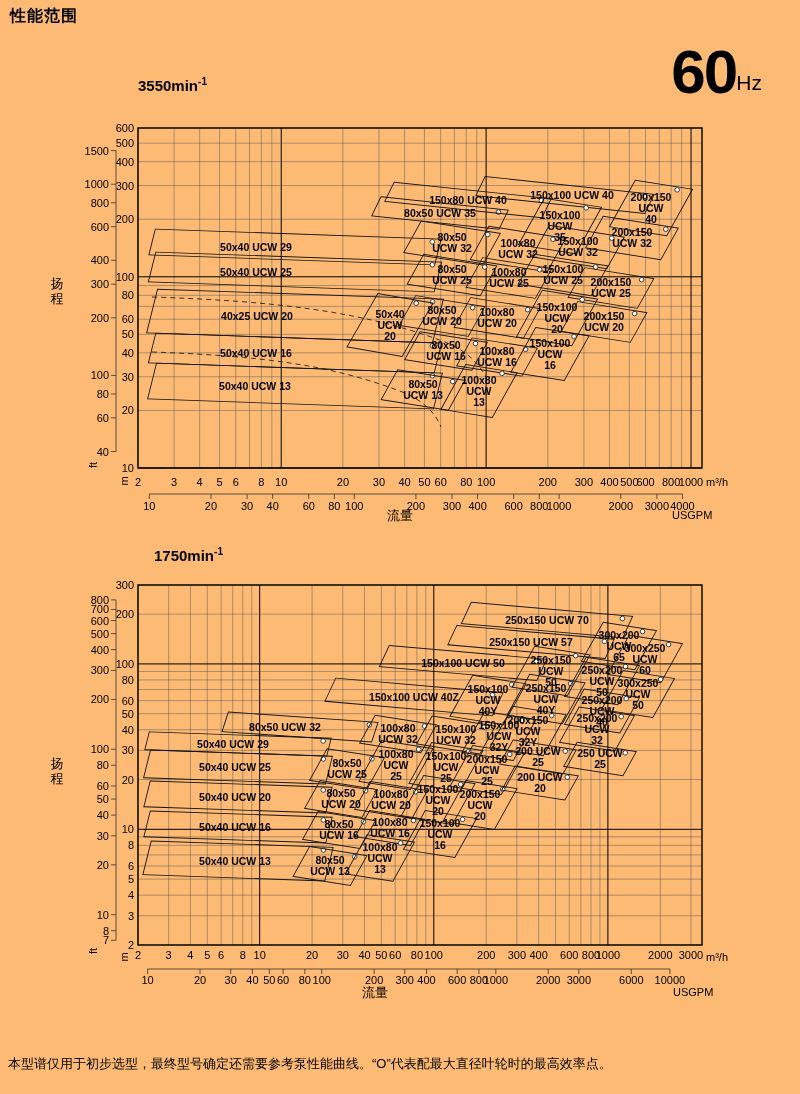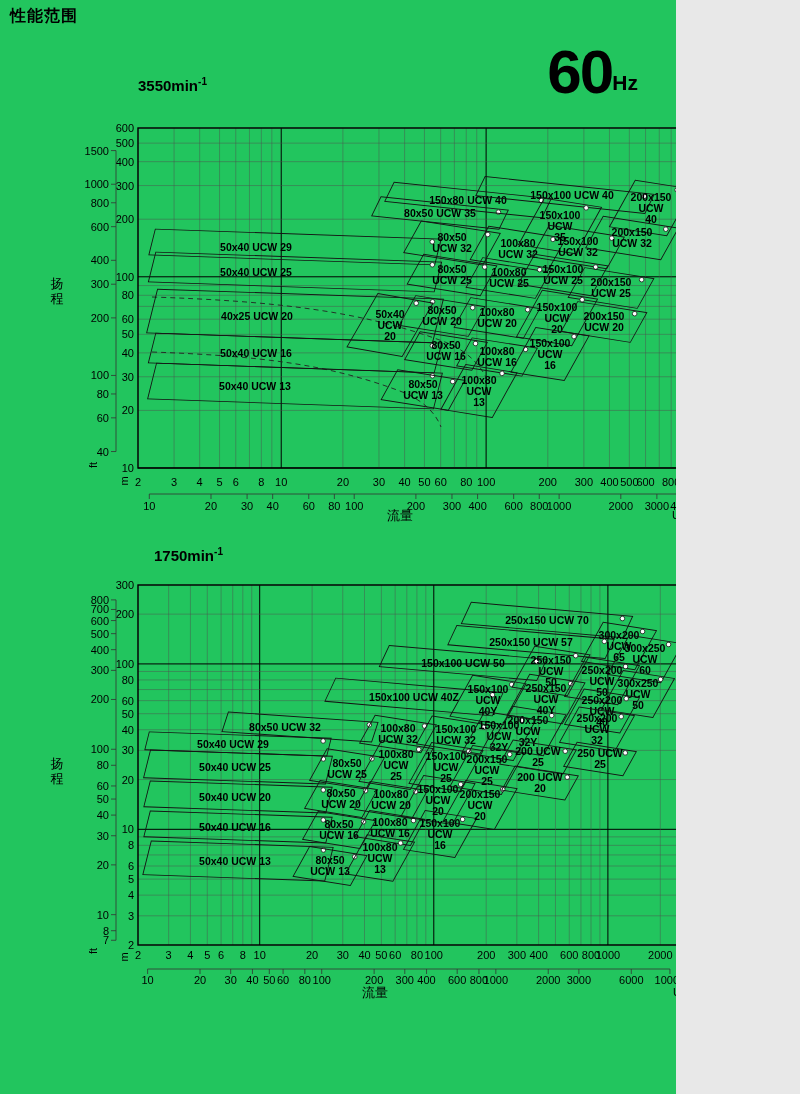--- a/index.html
+++ b/index.html
@@ -1,21 +1,21 @@
 <!DOCTYPE html>
 <html><head>
 <meta charset="utf-8">
 <style>
   html,body{margin:0;padding:0;background:#e8e8e8;}
-  .page{position:relative;width:676px;height:1094px;background:#22c55e;overflow:hidden;
+  .page{position:relative;width:800px;height:1094px;background:#fdba74;overflow:hidden;
         font-family:"Liberation Sans","DejaVu Sans",sans-serif;color:#000;}
   .hdr{position:absolute;left:10px;top:6px;font-size:16px;font-weight:bold;letter-spacing:1px;}
   .freq{position:absolute;right:38px;top:44px;display:flex;align-items:flex-end;}
   .freq .big{font-size:62px;font-weight:bold;line-height:.9;letter-spacing:-2px;}
-  .freq .unit{font-size:21px;font-weight:bold;margin-bottom:5px;}
+  .freq .unit{font-size:21px;font-weight:normal;margin-bottom:5px;}
   .ctitle{position:absolute;font-size:15px;font-weight:bold;}
   .ctitle sup{font-size:10px;}
   #t1{left:138px;top:76px;} #t2{left:138px;top:546px;margin-left:16px;}
   .foot{position:absolute;left:8px;top:1055px;font-size:13px;}
   svg.canvas{position:absolute;left:0;top:0;}
   .gmin{stroke:#4e4e4e;stroke-width:.45;}
   .gmaj{stroke:#000;stroke-width:1;}
   .border{fill:none;stroke:#000;stroke-width:1.4;}
   .tile{fill:none;stroke:#141414;stroke-width:.9;}
   .dot{fill:#fff;stroke:#222;stroke-width:.8;}
@@ -788,13 +788,14 @@
         <text x="375" y="997" class="cjk" text-anchor="middle">流量</text>
         <text x="97" y="951" class="tick" text-anchor="middle" transform="rotate(-90 97 951)">ft</text>
         <text x="128" y="957" class="tick" text-anchor="middle" transform="rotate(-90 128 957)">m</text>
         <g>
           <text x="57" y="768" class="cjk" text-anchor="middle">扬</text>
           <text x="57" y="783" class="cjk" text-anchor="middle">程</text>
         </g>
       </g>
     </svg>
 
+  <div class="foot">本型谱仅用于初步选型，最终型号确定还需要参考泵性能曲线。“O”代表配最大直径叶轮时的最高效率点。</div>
 </div>
 
 </body></html>

